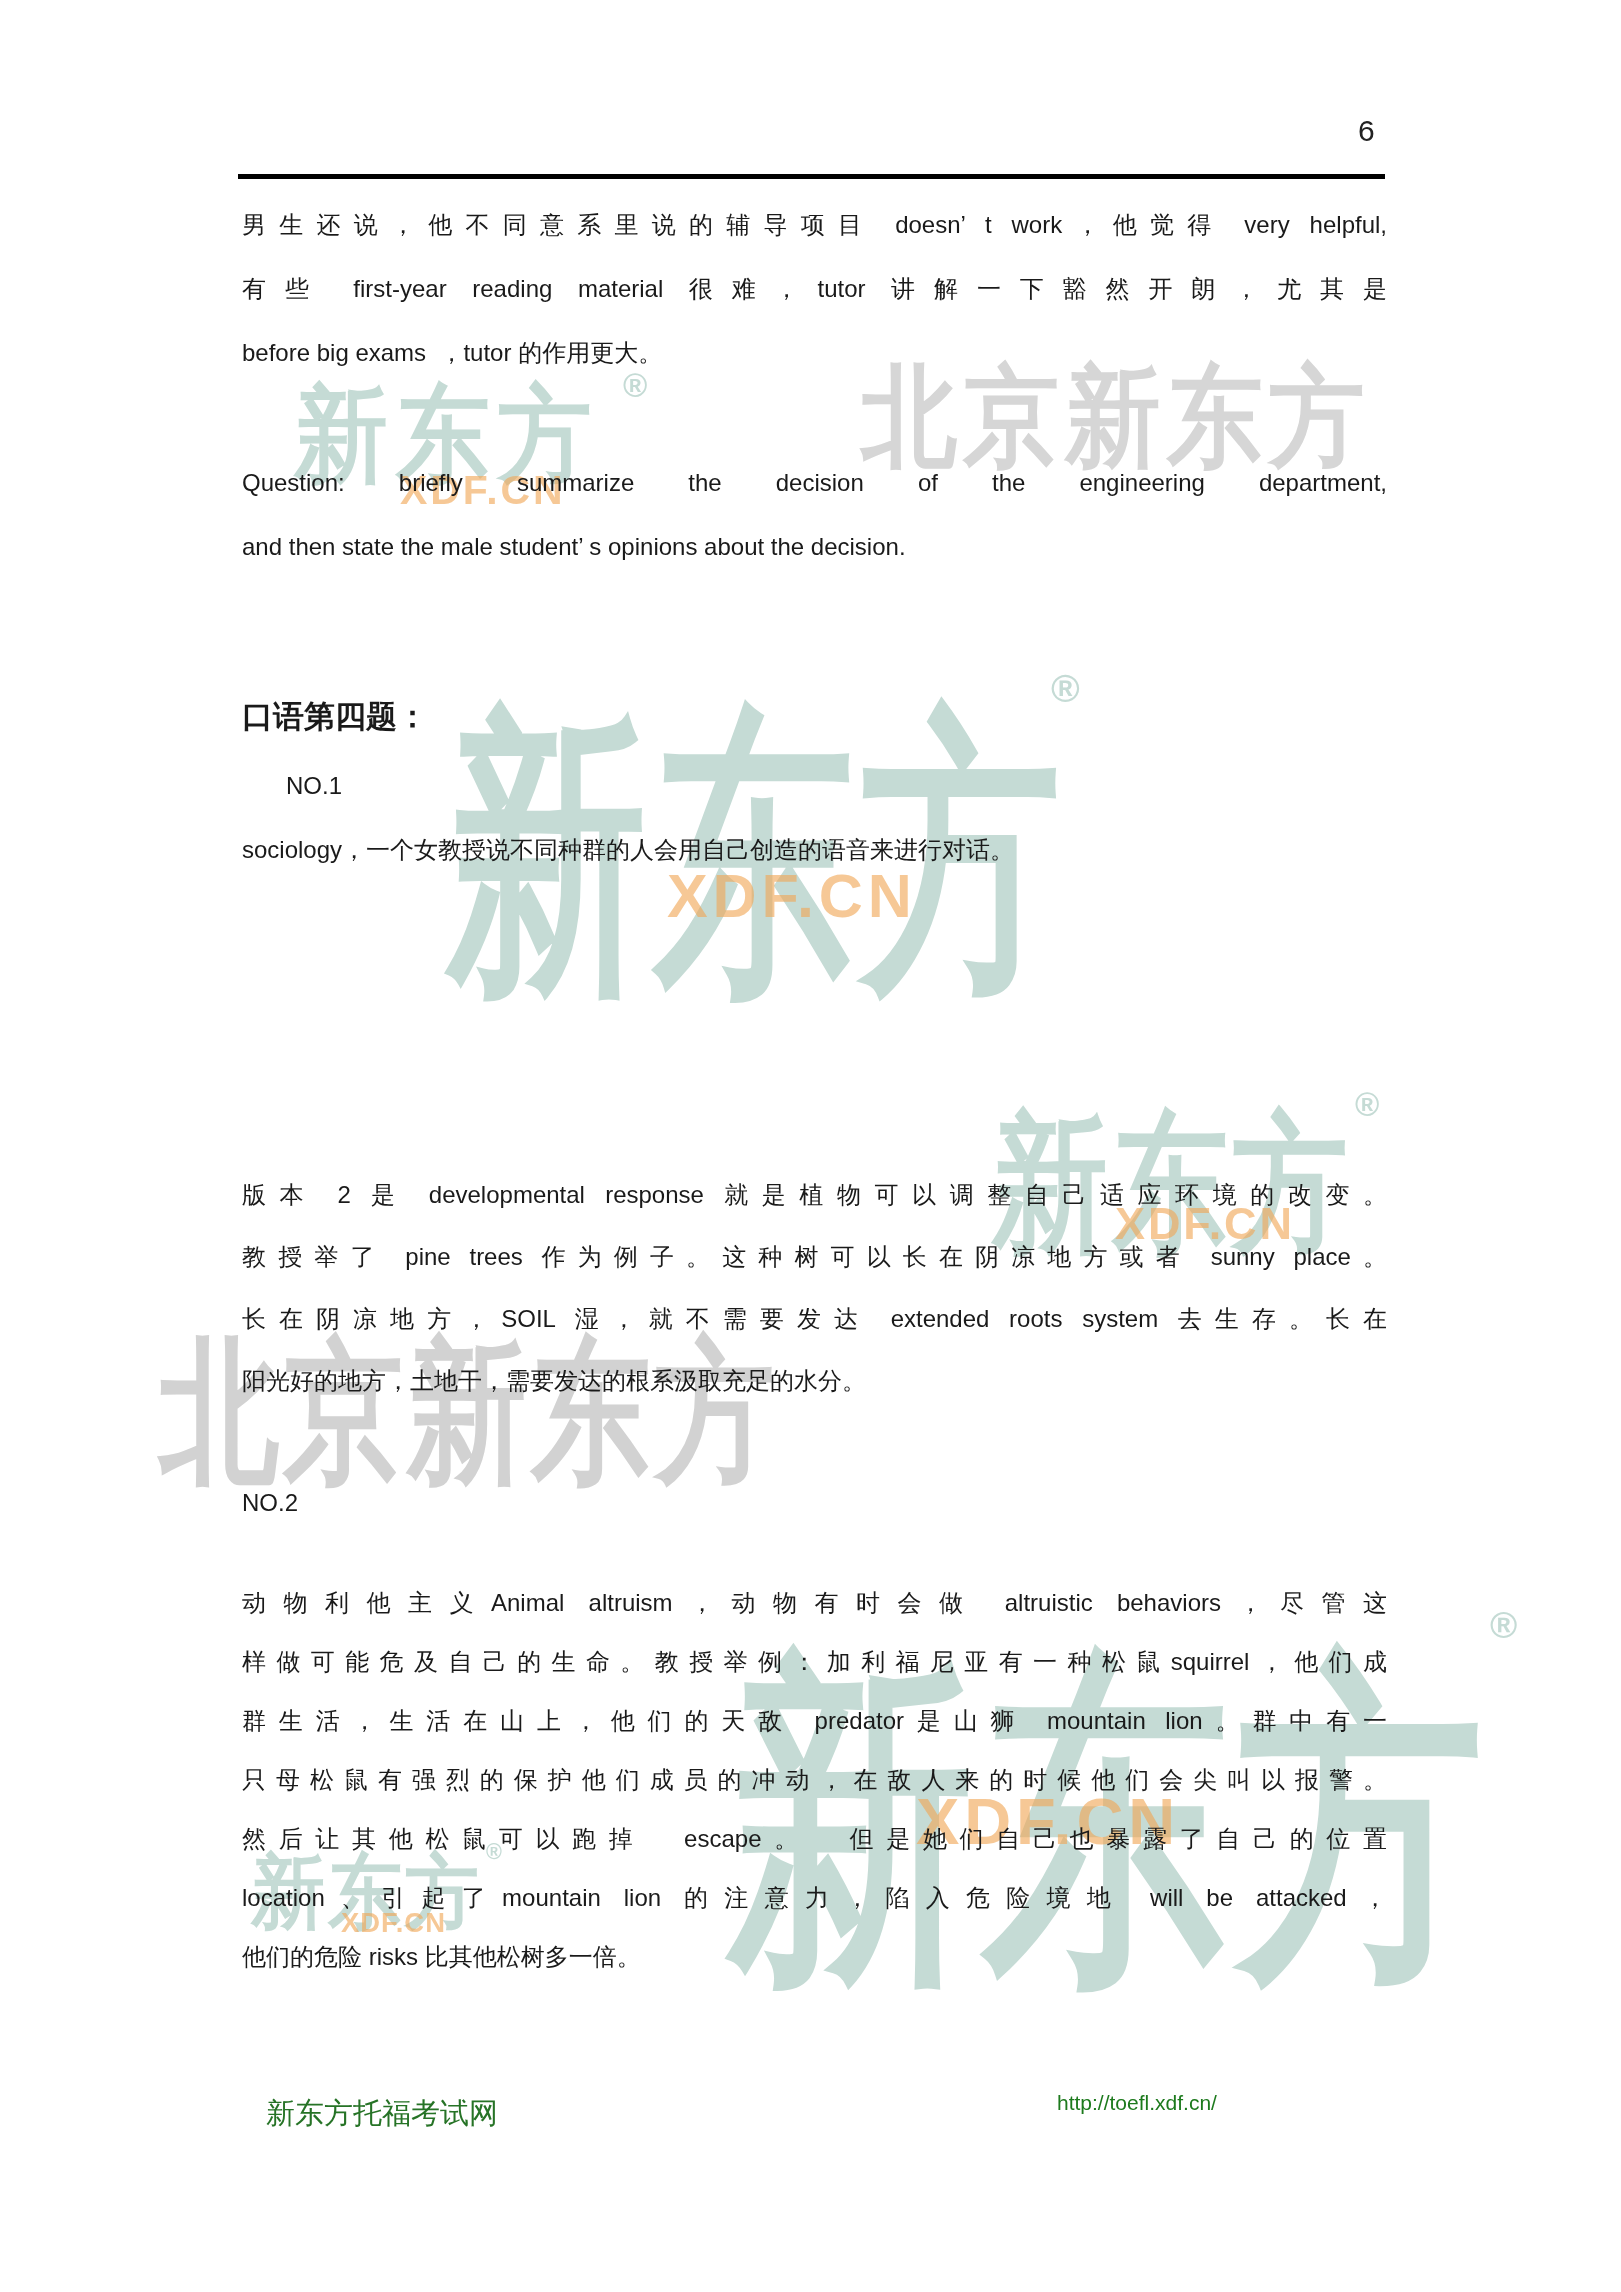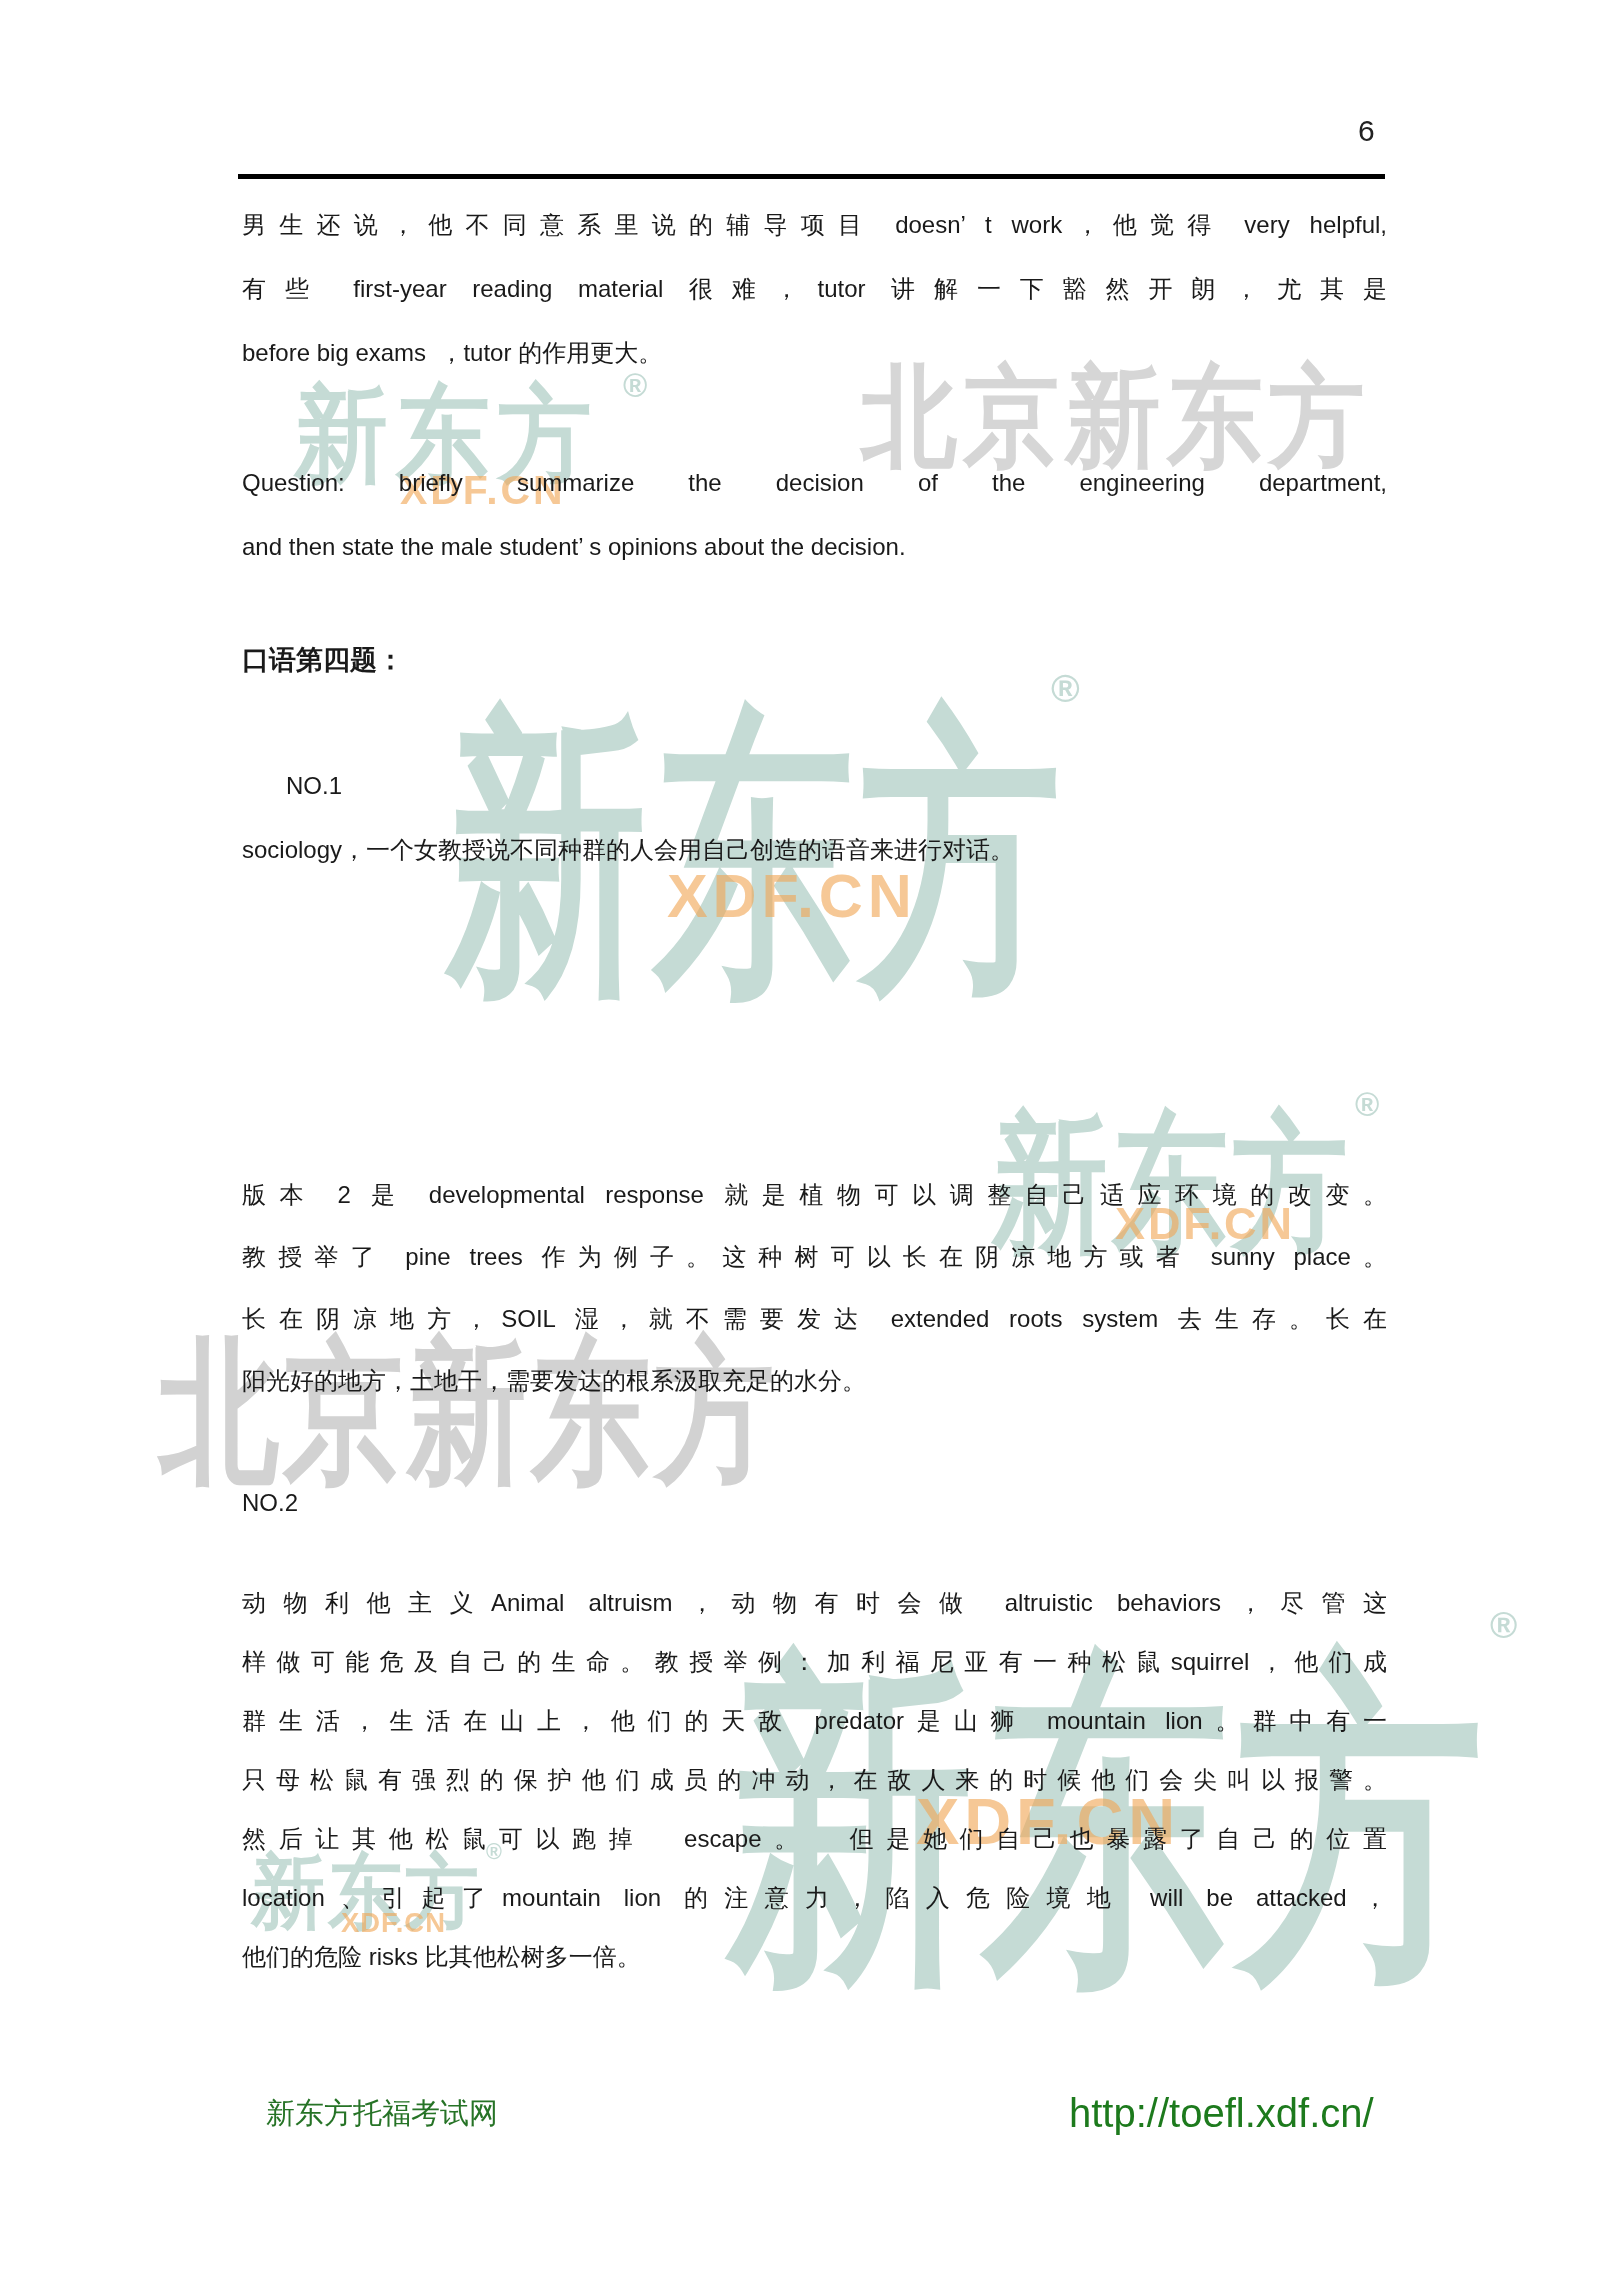--- a/index.html
+++ b/index.html
@@ -36,30 +36,30 @@
   #wm2b{left:159px;top:1309px;font-size:120px;letter-spacing:3.9px;transform:scaleY(1.3);color:var(--gray2);}
   
   .pageno{position:absolute;left:1358px;top:114px;z-index:2;font-size:30px;color:#222;}
   .rule{position:absolute;left:238px;top:174px;width:1147px;height:4.9px;background:#000;z-index:2;}
   
   .tb{position:absolute;left:242px;width:1145px;z-index:2;font-size:24px;color:#1a1a1a;}
   .tb .line{text-align:left;}
   .tb .line.just{text-align:justify;text-align-last:justify;}
   #p1{top:193px;line-height:64px;}
   #q {top:451px;line-height:64px;}
-  #h1{top:640px;font-size:27px;font-weight:bold;line-height:41px;}
+  #h1{top:696px;font-size:31px;font-weight:bold;line-height:41px;}
   #no1{top:765px;line-height:41px;margin-left:44px;}
   #p3{top:829px;line-height:41px;}
   #p4{top:885px;line-height:62px;}
   #p5{top:1164px;line-height:62px;}
   #no2{top:1482px;line-height:41px;}
   #p6{top:1573px;line-height:59px;}
   
   .footer-site{position:absolute;left:242px;top:2094px;z-index:2;font-size:29px;color:var(--footerGreen);margin-left:24px;}
-  .footer-url{position:absolute;left:1057px;top:2091px;z-index:2;font-size:40px;color:var(--urlGreen);text-decoration:none;margin-left:12px;}
+  .footer-url{position:absolute;left:1057px;top:2091px;z-index:2;font-size:21px;color:var(--urlGreen);text-decoration:none;}
 </style>
 </head>
 <body>
 
 <div class="page">
 
   <div class="wm wm-teal" id="wm1">新东方</div>
   <div class="wm-reg" id="wm1reg">®</div>
   <div class="wm-orange" id="wm1x">XDF.CN</div>
 

